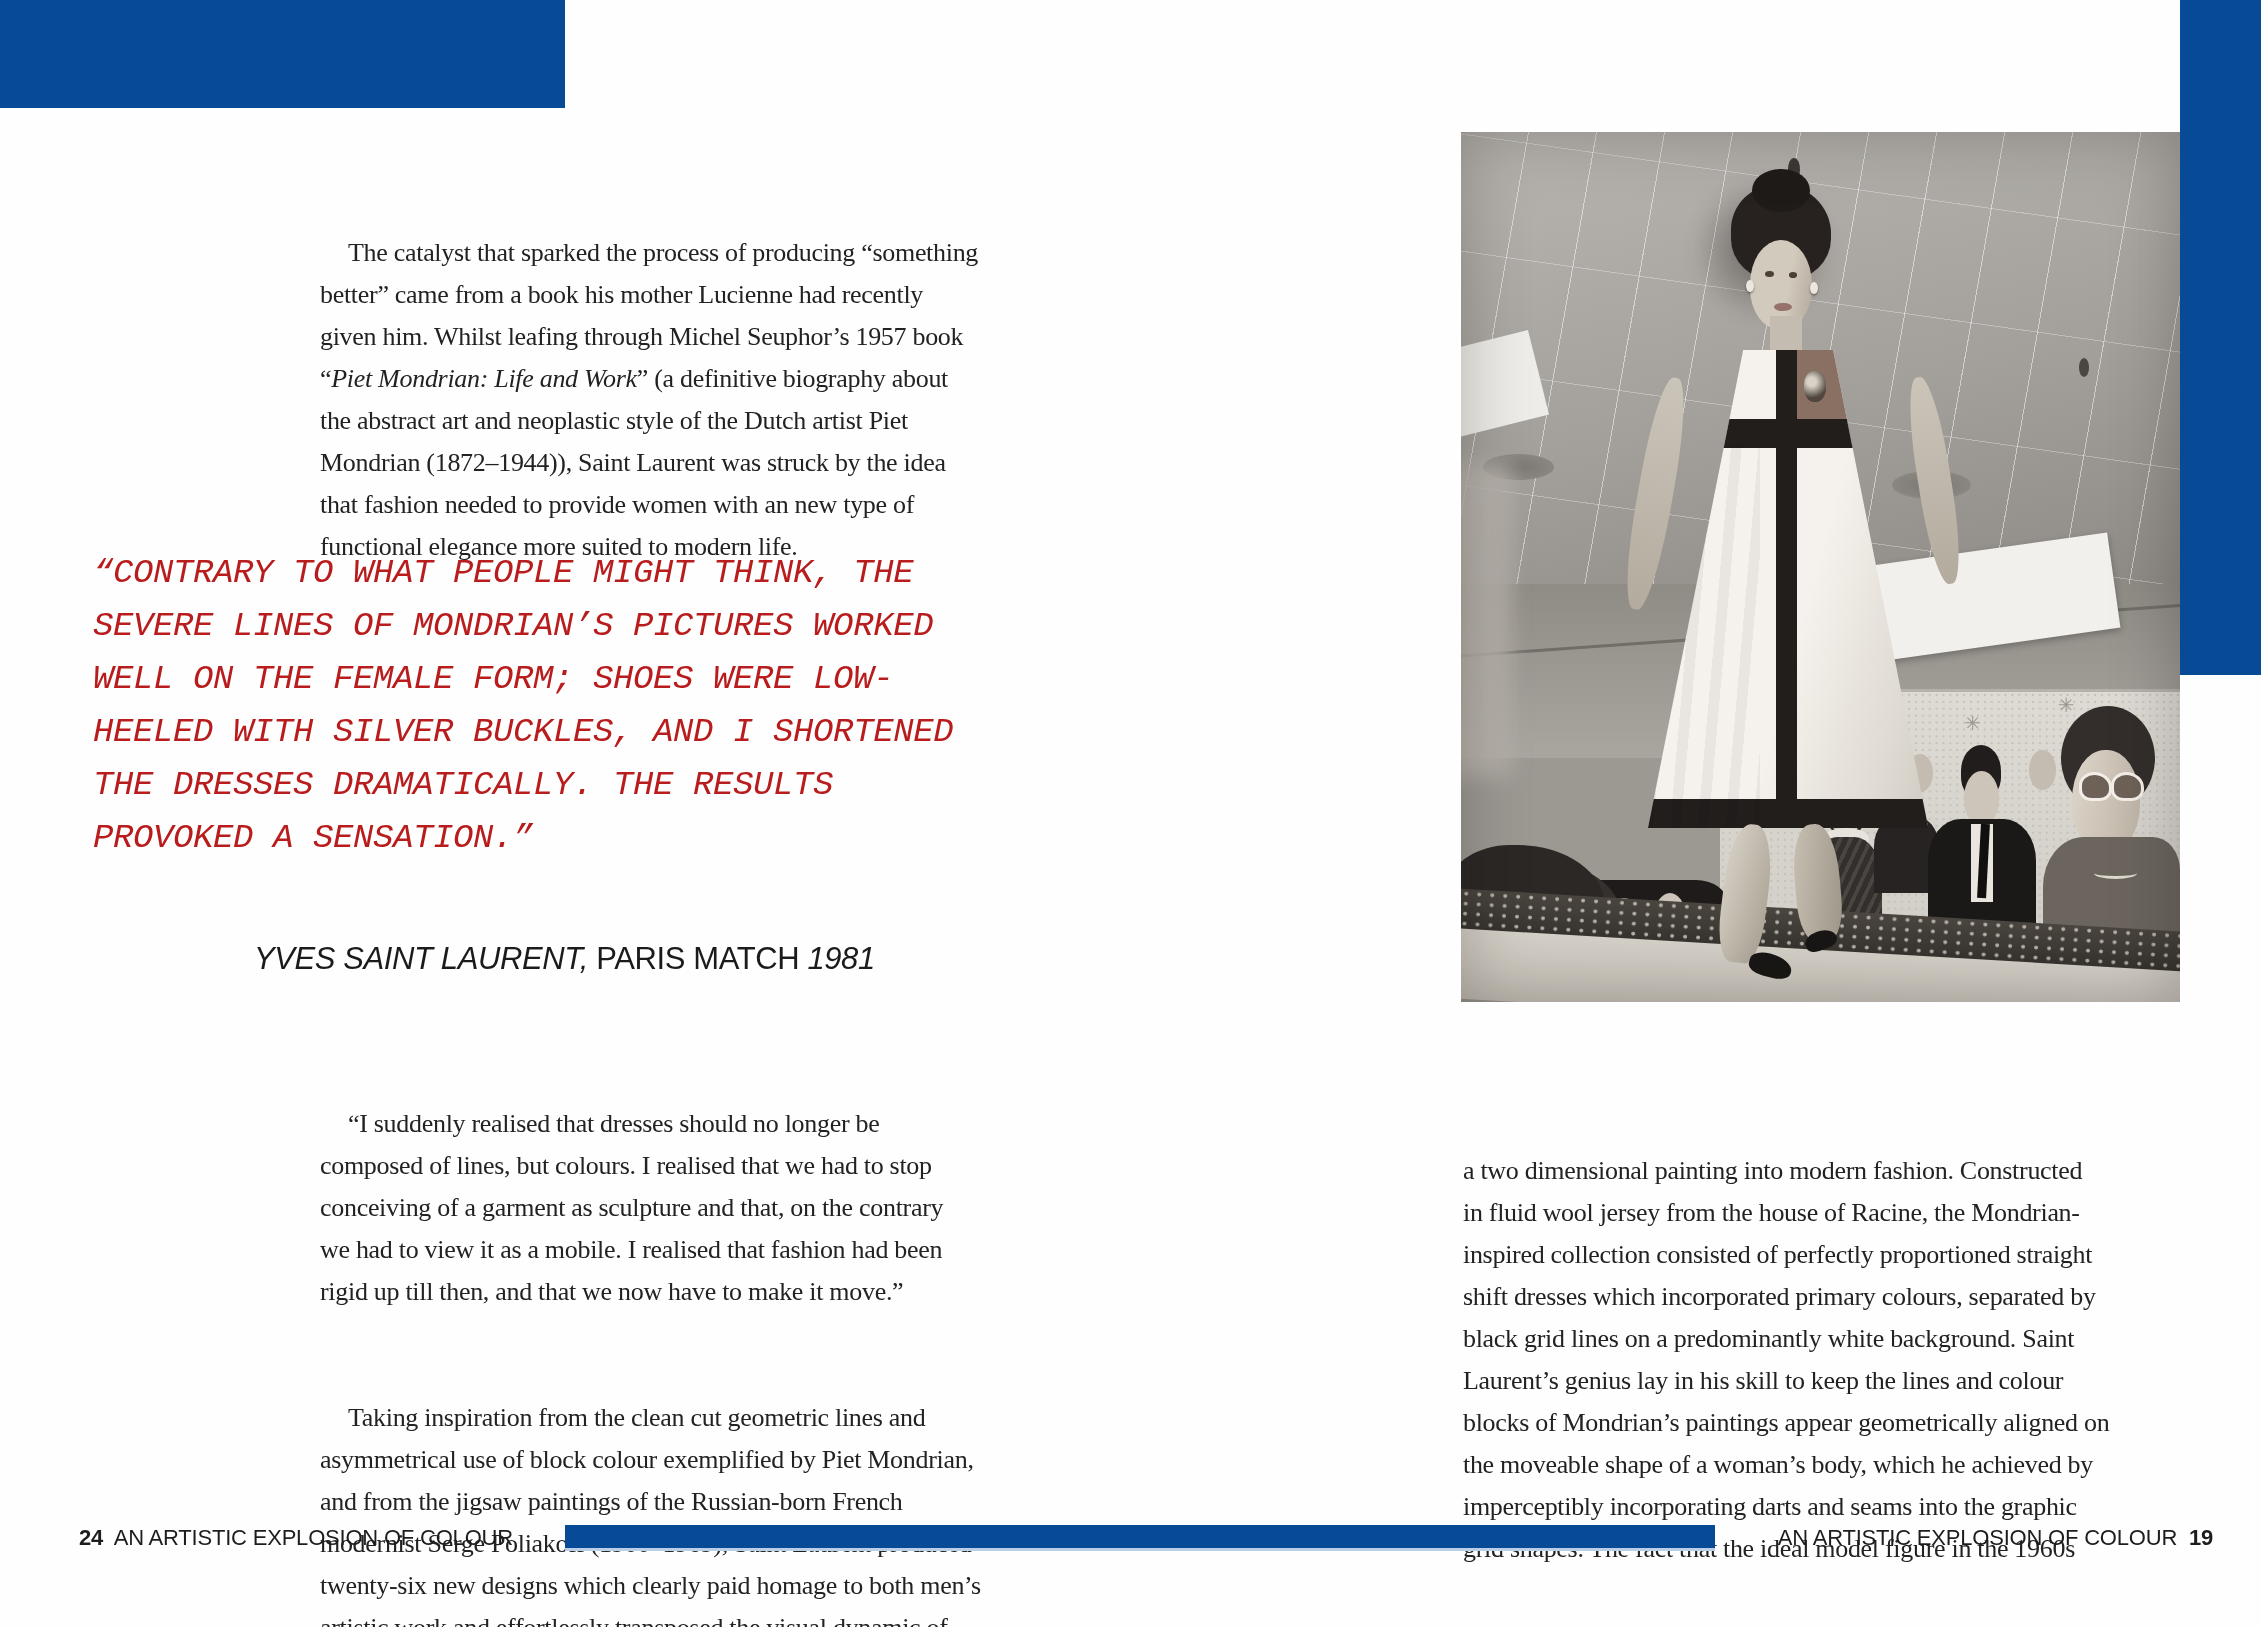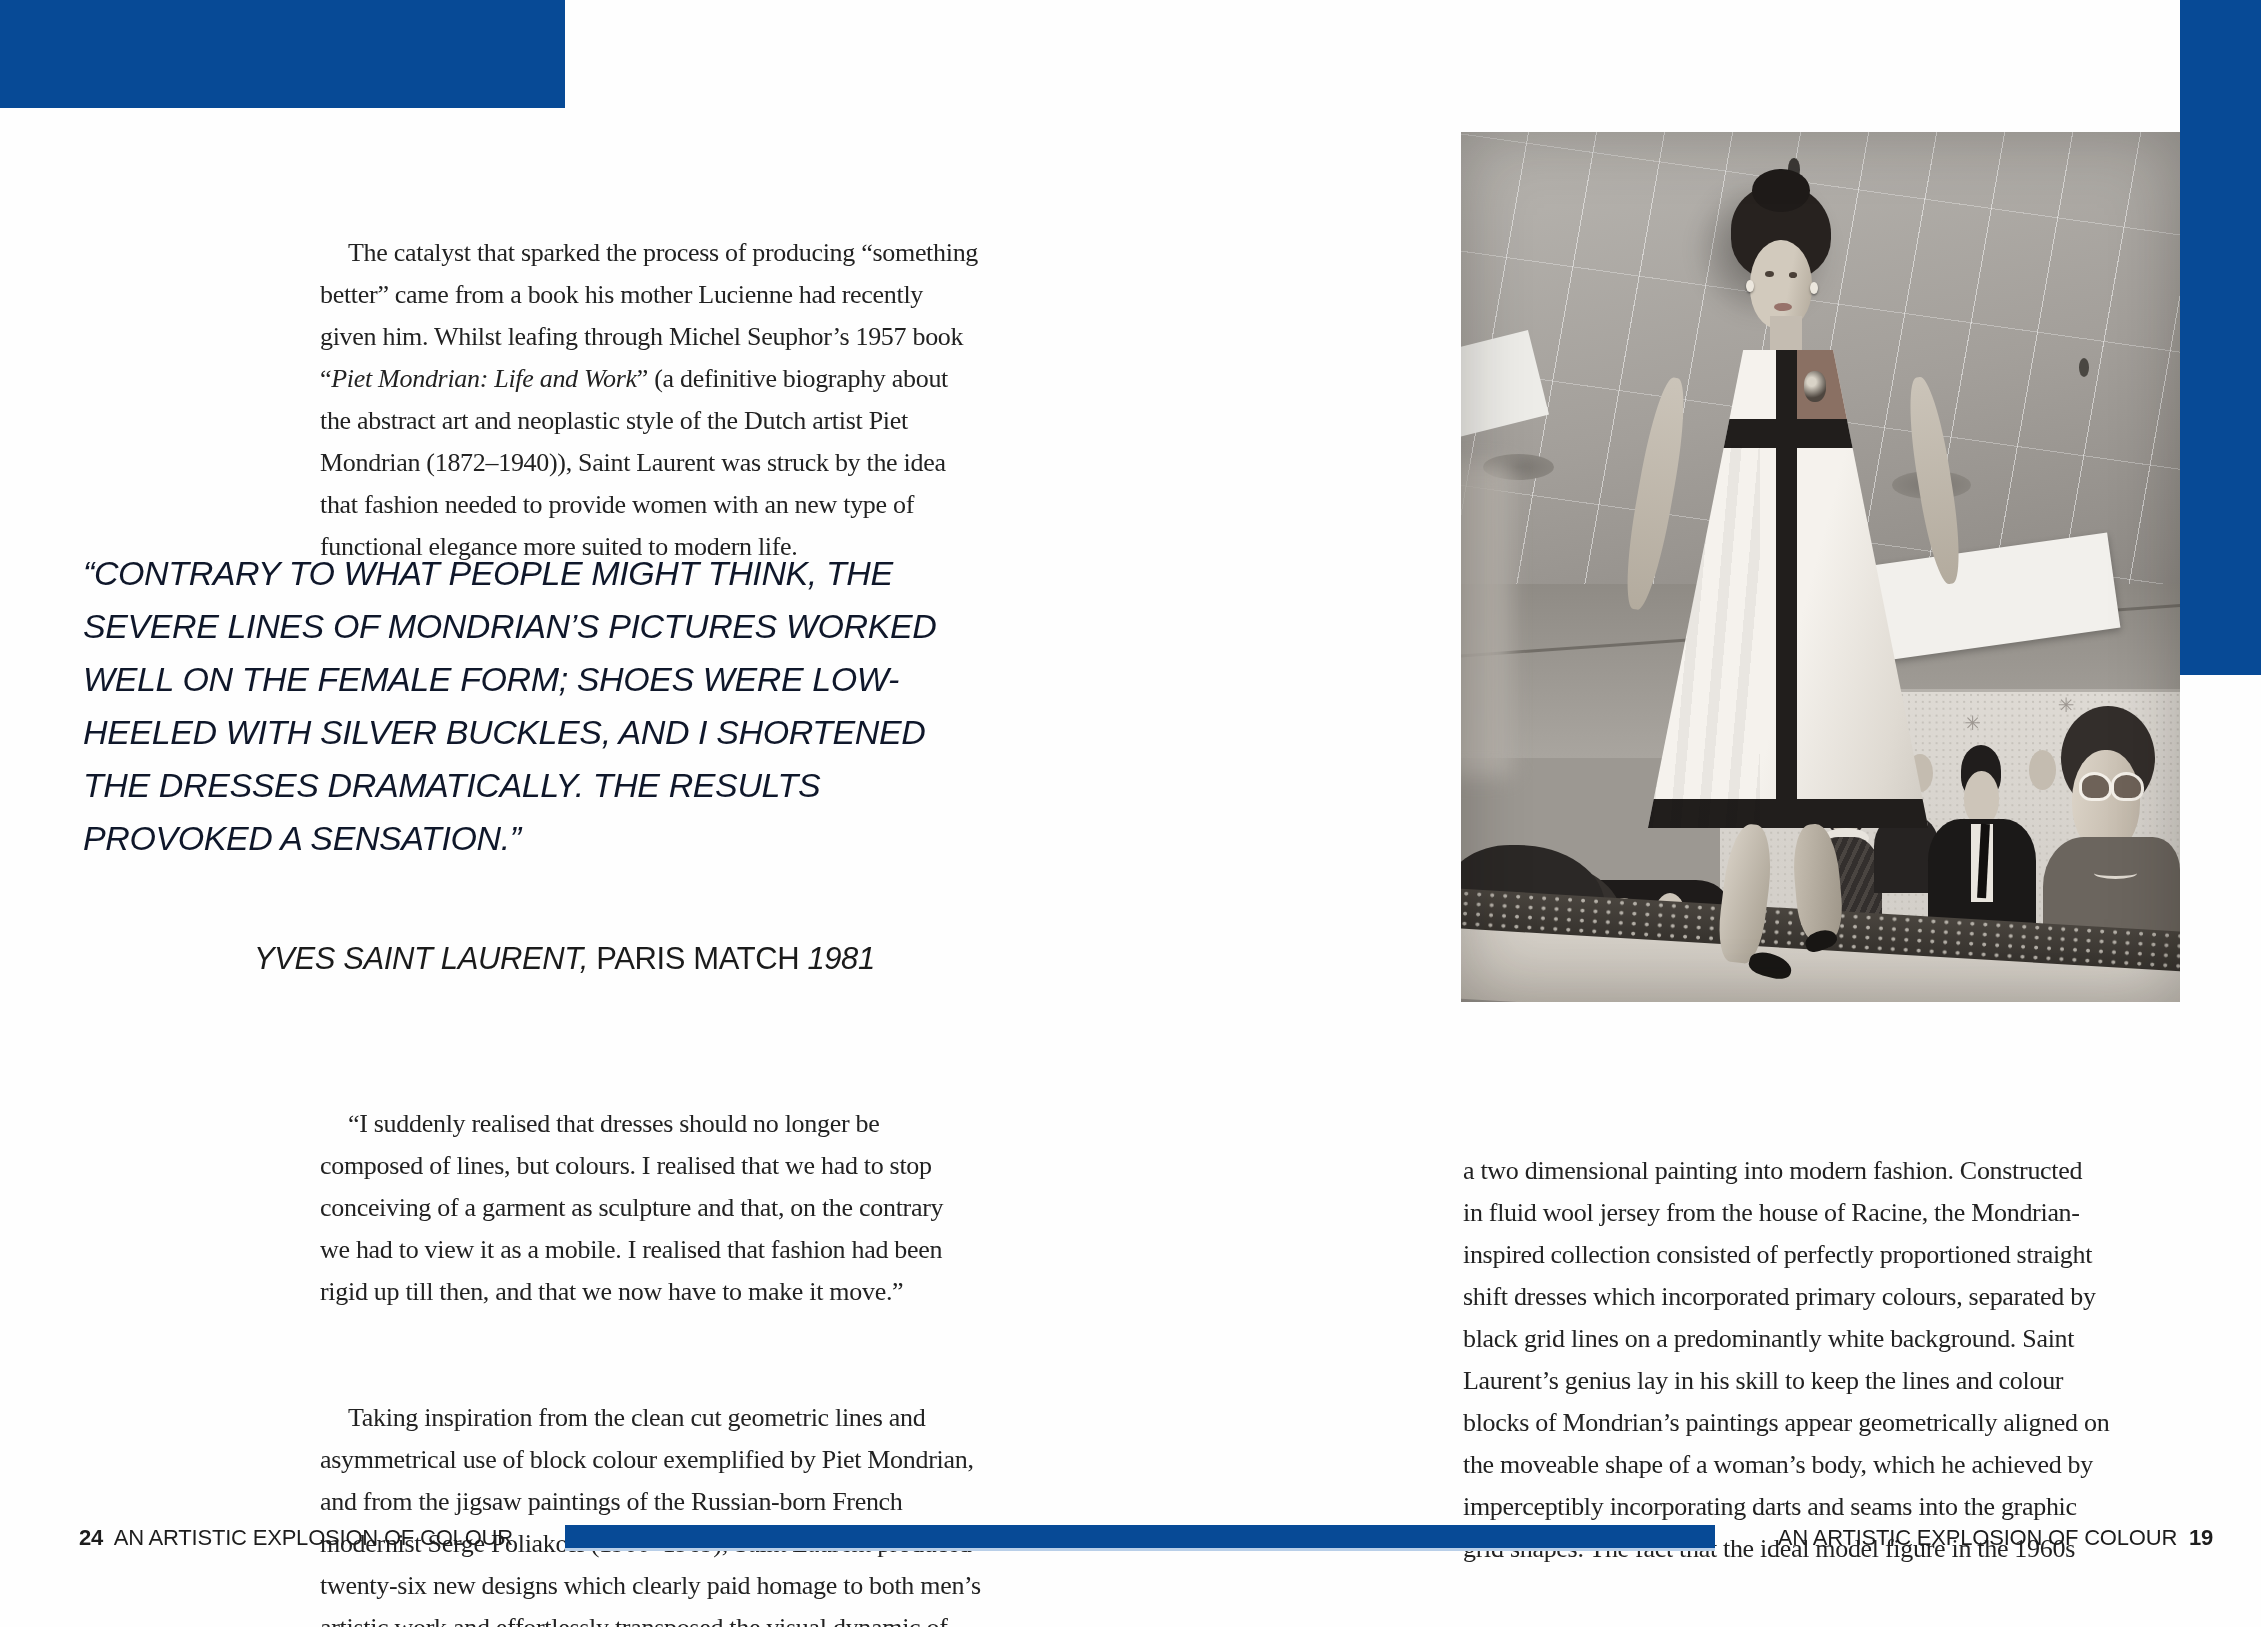--- a/index.html
+++ b/index.html
@@ -26,25 +26,25 @@
     white-space:pre;color:#222;
   }
   .body-text p{margin:0;text-indent:28px;white-space:pre;}
   #para1{left:320px;top:148px;}
   #para2{left:320px;top:1019px;}
   #para3{left:1463px;top:1066px;}
   .italic{font-style:italic;}
 
   
   .pull-quote{
-    position:absolute;left:83px;top:547px;
-    font-family:Liberation Sans, sans-serif;
+    position:absolute;left:93px;top:547px;
+    font-family:Liberation Mono, monospace;
     font-style:italic;font-weight:400;
     font-size:34px;line-height:53px;letter-spacing:-0.4px;
-    color:#0f172a;white-space:pre;
+    color:#b91c1c;white-space:pre;
   }
   .attribution{
     position:absolute;left:254px;top:911px;
     font-family:"Liberation Sans","DejaVu Sans",sans-serif;
     font-size:31px;letter-spacing:-0.4px;color:#1b1b1b;white-space:pre;margin-top:30px;
   }
   .attribution .roman{font-style:normal;}
   .attribution .it{font-style:italic;}
 
   
@@ -179,21 +179,21 @@
 
   <div class="bar-top-left"></div>
   <div class="bar-top-right"></div>
 
   <div class="body-text" id="para1">
     <p><span>The catalyst that sparked the process of producing “something
 better” came from a book his mother Lucienne had recently
 given him. Whilst leafing through Michel Seuphor’s 1957 book
 “</span><span class="italic">Piet Mondrian: Life and Work</span><span>” (a definitive biography about
 the abstract art and neoplastic style of the Dutch artist Piet
-Mondrian (1872–1940)), Saint Laurent was struck by the idea
+Mondrian (1872–1944)), Saint Laurent was struck by the idea
 that fashion needed to provide women with an new type of
 functional elegance more suited to modern life.</span></p>
   </div>
 
   <div class="pull-quote">“CONTRARY TO WHAT PEOPLE MIGHT THINK, THE
 SEVERE LINES OF MONDRIAN’S PICTURES WORKED
 WELL ON THE FEMALE FORM; SHOES WERE LOW-
 HEELED WITH SILVER BUCKLES, AND I SHORTENED
 THE DRESSES DRAMATICALLY. THE RESULTS
 PROVOKED A SENSATION.”</div>

